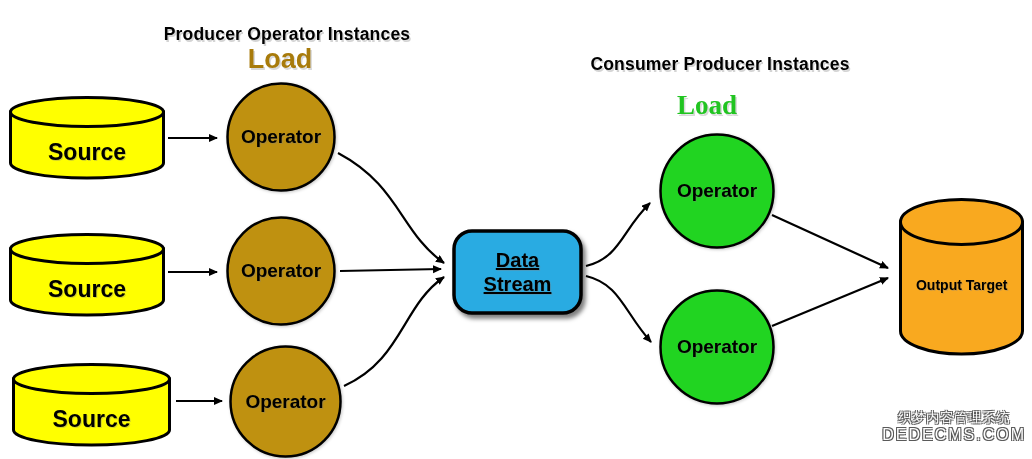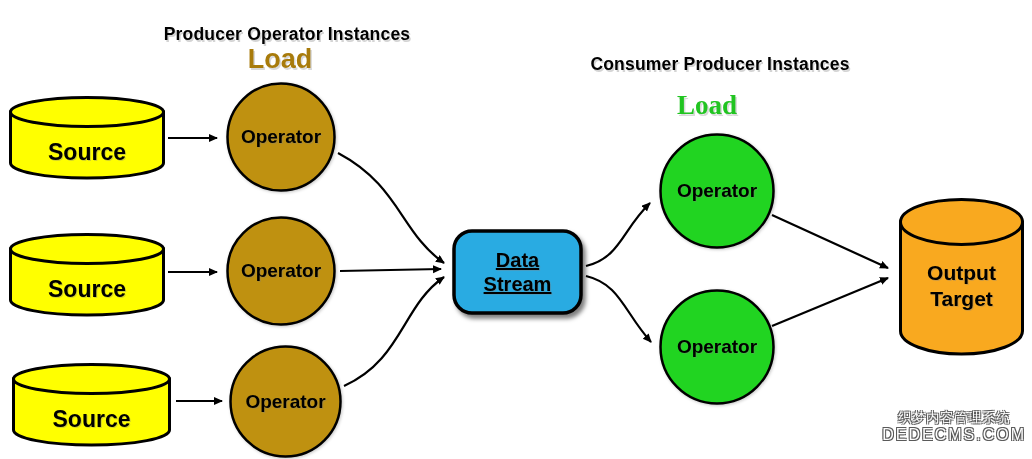--- a/index.html
+++ b/index.html
@@ -25,21 +25,21 @@
     position:absolute;z-index:2;font-weight:bold;font-size:27px;text-align:center;
     text-shadow:1.5px 1.5px 0 rgba(160,160,160,0.4);
   }
   .phase-read{color:#A87B0B;}
   .phase-load{color:#21C421;}
   .cyl-label{font-size:23px;}
   .src-label{padding-top:14px;}
   .circle-label{font-size:19px;}
   .stream-label{font-size:20px;line-height:1.2;text-decoration:underline;}
   .stream-label span{display:inline-block;width:84px;}
-  .target-label span{display:inline-block;width:92px;font-size:21px;line-height:1.25;padding-top:18px;}
+  .target-label span{display:inline-block;width:92px;font-size:14px;line-height:1.25;padding-top:18px;text-align:right;}
   .shadowed{filter:drop-shadow(3px 4px 2px rgba(0,0,0,0.5));}
   .soft-shadow{filter:drop-shadow(1.5px 1.5px 1.5px rgba(0,0,0,0.22));}
   .watermark{
     position:absolute;right:6px;top:411px;z-index:4;text-align:center;
     font-weight:normal;color:#fdfdfd;line-height:1.1;
     text-shadow:-1px -1px 0 #5a5a5a,1px -1px 0 #5a5a5a,-1px 1px 0 #5a5a5a,1px 1px 0 #5a5a5a;
   }
   .watermark .wm1{font-size:13.5px;letter-spacing:0.5px;}
   .watermark .wm2{font-size:16px;letter-spacing:2px;}
 </style>

